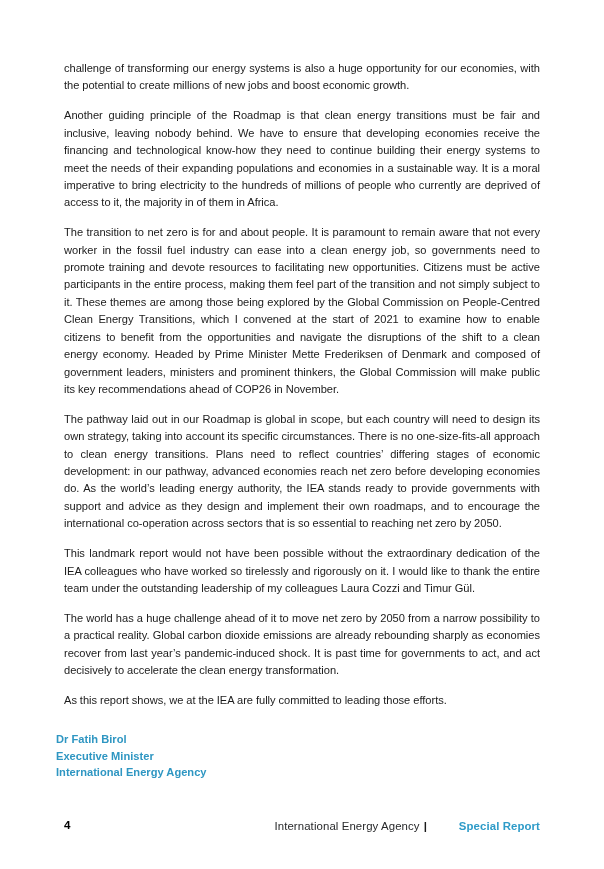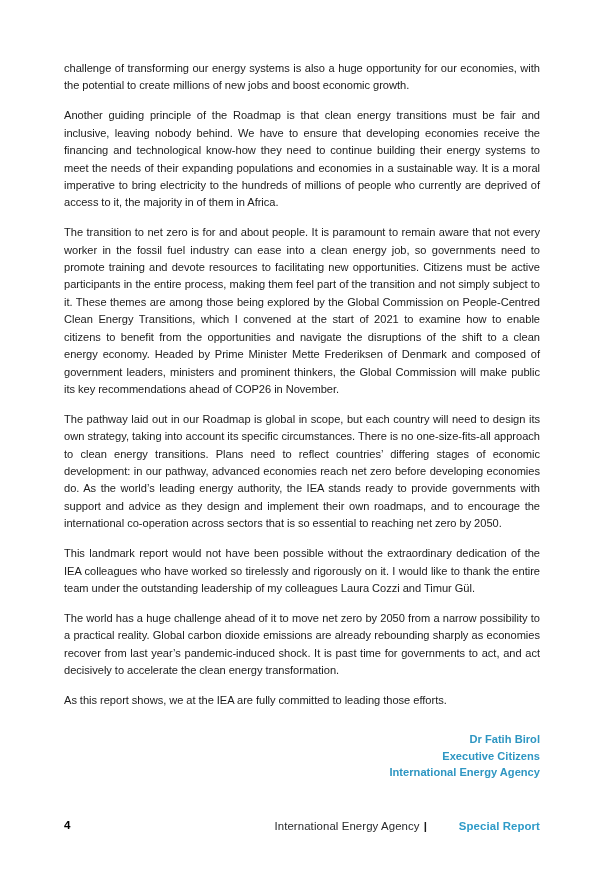--- a/index.html
+++ b/index.html
@@ -36,24 +36,24 @@
     text-align: justify;
     text-justify: inter-word;
     letter-spacing: -0.02px;
     word-spacing: -0.1px;
   }
   p.para:last-of-type {
     margin-bottom: 0;
   }
   .signature {
     position: absolute;
-    left: 64px;
+    left: 56px;
     top: 731px;
     width: 476px;
-    text-align: right;
+    text-align: left;
   }
   .signature .sig-line {
     font-size: 11.1px;
     line-height: 16.6px;
     font-weight: bold;
     color: #2e96c2;
     letter-spacing: 0.02px;
   }
   .footer {
     position: absolute;
@@ -107,21 +107,21 @@
     <p class="para">Another guiding principle of the Roadmap is that clean energy transitions must be fair and inclusive, leaving nobody behind. We have to ensure that developing economies receive the financing and technological know-how they need to continue building their energy systems to meet the needs of their expanding populations and economies in a sustainable way. It is a moral imperative to bring electricity to the hundreds of millions of people who currently are deprived of access to it, the majority in of them in Africa.</p>
     <p class="para">The transition to net zero is for and about people. It is paramount to remain aware that not every worker in the fossil fuel industry can ease into a clean energy job, so governments need to promote training and devote resources to facilitating new opportunities. Citizens must be active participants in the entire process, making them feel part of the transition and not simply subject to it. These themes are among those being explored by the Global Commission on People-Centred Clean Energy Transitions, which I convened at the start of 2021 to examine how to enable citizens to benefit from the opportunities and navigate the disruptions of the shift to a clean energy economy. Headed by Prime Minister Mette Frederiksen of Denmark and composed of government leaders, ministers and prominent thinkers, the Global Commission will make public its key recommendations ahead of COP26 in November.</p>
     <p class="para">The pathway laid out in our Roadmap is global in scope, but each country will need to design its own strategy, taking into account its specific circumstances. There is no one-size-fits-all approach to clean energy transitions. Plans need to reflect countries’ differing stages of economic development: in our pathway, advanced economies reach net zero before developing economies do. As the world’s leading energy authority, the IEA stands ready to provide governments with support and advice as they design and implement their own roadmaps, and to encourage the international co-operation across sectors that is so essential to reaching net zero by 2050.</p>
     <p class="para">This landmark report would not have been possible without the extraordinary dedication of the IEA colleagues who have worked so tirelessly and rigorously on it. I would like to thank the entire team under the outstanding leadership of my colleagues Laura Cozzi and Timur Gül.</p>
     <p class="para">The world has a huge challenge ahead of it to move net zero by 2050 from a narrow possibility to a practical reality. Global carbon dioxide emissions are already rebounding sharply as economies recover from last year’s pandemic-induced shock. It is past time for governments to act, and act decisively to accelerate the clean energy transformation.</p>
     <p class="para">As this report shows, we at the IEA are fully committed to leading those efforts.</p>
   </div>
 
   <div class="signature">
     <div class="sig-line">Dr Fatih Birol</div>
-    <div class="sig-line">Executive Citizens</div>
+    <div class="sig-line">Executive Minister</div>
     <div class="sig-line">International Energy Agency</div>
   </div>
 
   <div class="footer">
     <div class="footer-page-number">4</div>
     <div class="footer-right">
       <span class="footer-org">International Energy Agency</span><span class="footer-sep">|</span><span class="footer-report">Special Report</span>
     </div>
   </div>
 

